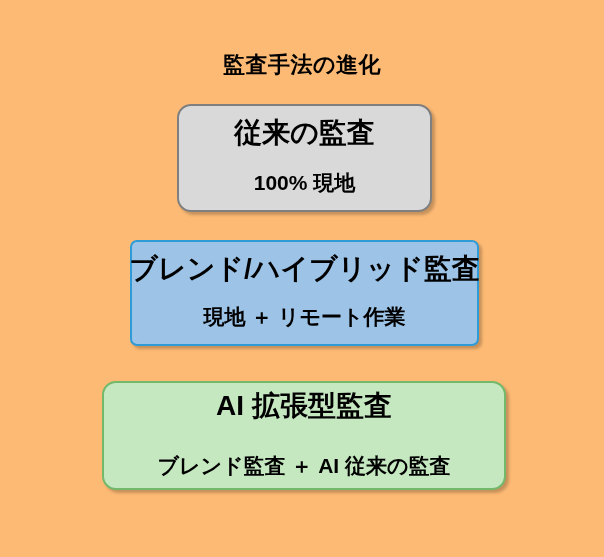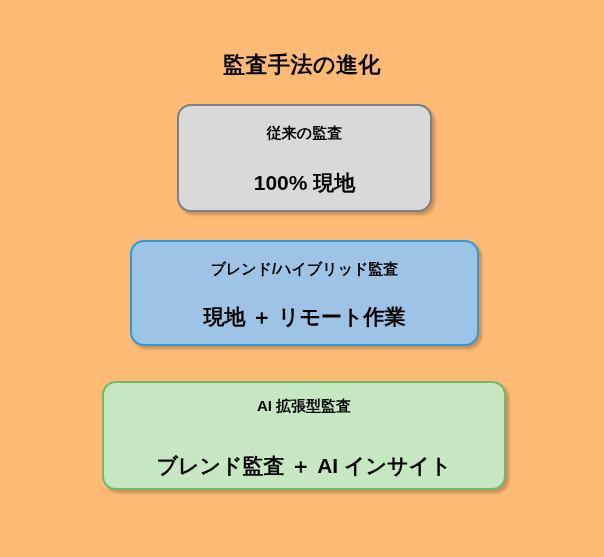--- a/index.html
+++ b/index.html
@@ -47,21 +47,21 @@
     border-style: solid;
     border-width: 2px;
     display: flex;
     flex-direction: column;
     align-items: center;
     justify-content: center;
     box-shadow: 3px 3px 3px rgba(0, 0, 0, 0.22);
   }
 
   .stage-title {
-    font-size: 15px;
+    font-size: 28px;
     font-weight: bold;
     line-height: 28px;
     text-align: center;
     white-space: nowrap;
     color: #000000;
   }
 
   .stage-subtitle {
     font-size: 21px;
     font-weight: bold;
@@ -83,20 +83,21 @@
   #stage-1 .stage-title { margin-bottom: 22px; }
 
   
   #stage-2 {
     left: 130px;
     top: 240px;
     width: 349px;
     height: 106px;
     background: #9DC3E6;
     border-color: #2E9BD6;
+    border-radius: 7px;
   }
   #stage-2 .stage-title { margin-bottom: 20px; }
 
   
   #stage-3 {
     left: 102px;
     top: 381px;
     width: 404px;
     height: 109px;
     background: #C5E8C0;
@@ -116,16 +117,16 @@
     <div class="stage-subtitle">100% 現地</div>
   </div>
 
   <div class="stage" id="stage-2" style="background: rgb(157, 195, 230); border-color: rgb(46, 155, 214);">
     <div class="stage-title">ブレンド/ハイブリッド監査</div>
     <div class="stage-subtitle">現地 ＋ リモート作業</div>
   </div>
 
   <div class="stage" id="stage-3" style="background: rgb(197, 232, 192); border-color: rgb(114, 185, 107);">
     <div class="stage-title">AI 拡張型監査</div>
-    <div class="stage-subtitle">ブレンド監査 ＋ AI インサイト</div>
+    <div class="stage-subtitle">ブレンド監査 ＋ AI 従来の監査</div>
   </div>
 
 </div>
 
 </body></html>

